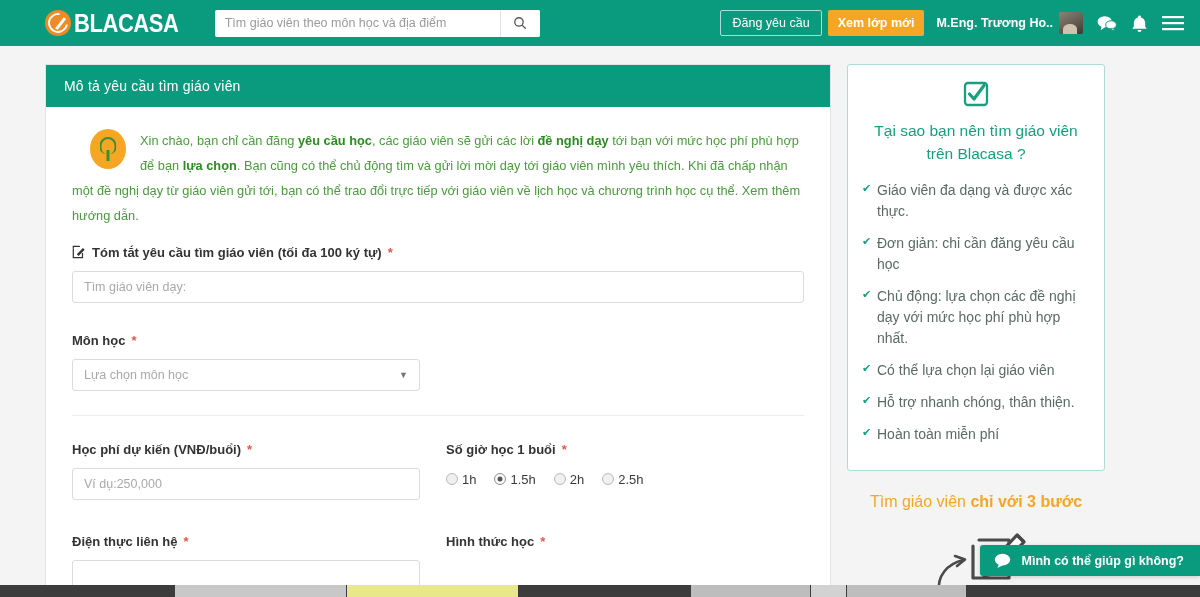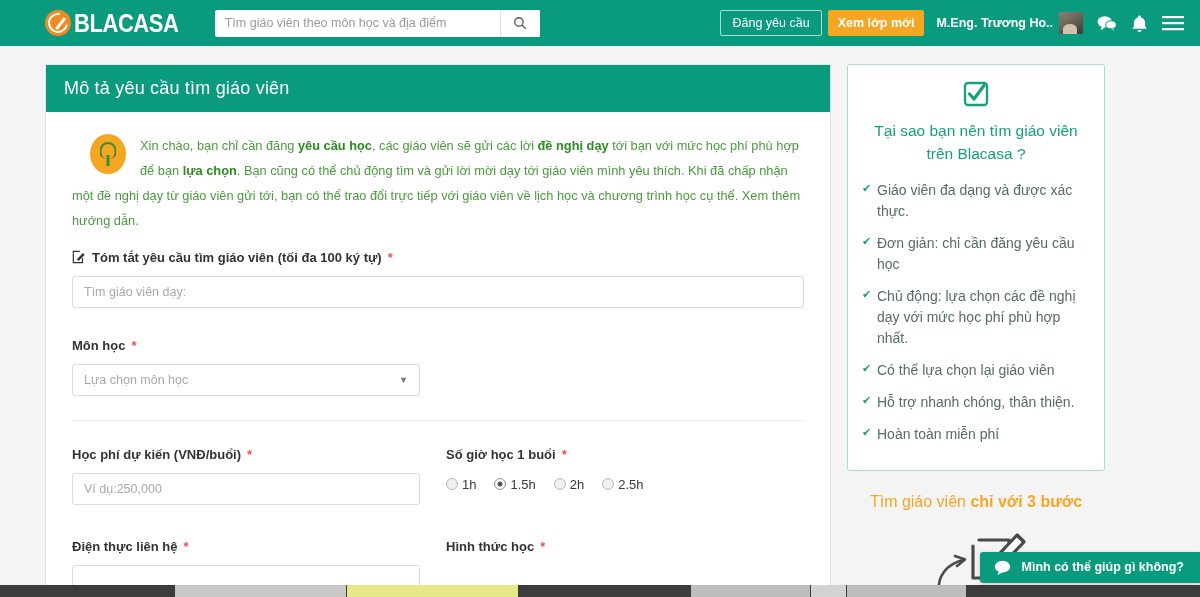--- a/index.html
+++ b/index.html
@@ -187,21 +187,21 @@
   
   .main-panel {
     width: 786px;
     background: #ffffff;
     border: 1px solid #e3e3e3;
     flex-shrink: 0;
   }
   .panel-head {
     background: #0a9b7f;
     color: #ffffff;
-    font-size: 18px;
+    font-size: 14px;
     padding: 13px 18px;
     letter-spacing: 0.2px;
   }
   .panel-body {
     padding: 22px 26px 10px 26px;
   }
 
   
   .intro {
     color: #4b9a3e;
@@ -387,24 +387,25 @@
     font-size: 11.5px;
     line-height: 1.55;
     margin-top: 7px;
     padding: 0 6px;
   }
 
   
   .chat-widget {
     position: absolute;
     right: 0;
-    bottom: 14px;
+    bottom: 21px;
     background: #0a9b7f;
     color: #ffffff;
     display: flex;
+    align-items: center;
     gap: 11px;
     padding: 8px 16px 8px 14px;
     border-radius: 3px 0 0 3px;
     font-size: 12.5px;
     font-weight: bold;
     cursor: pointer;
     z-index: 30;
     box-shadow: 0 1px 4px rgba(0,0,0,0.18);
   }
 

